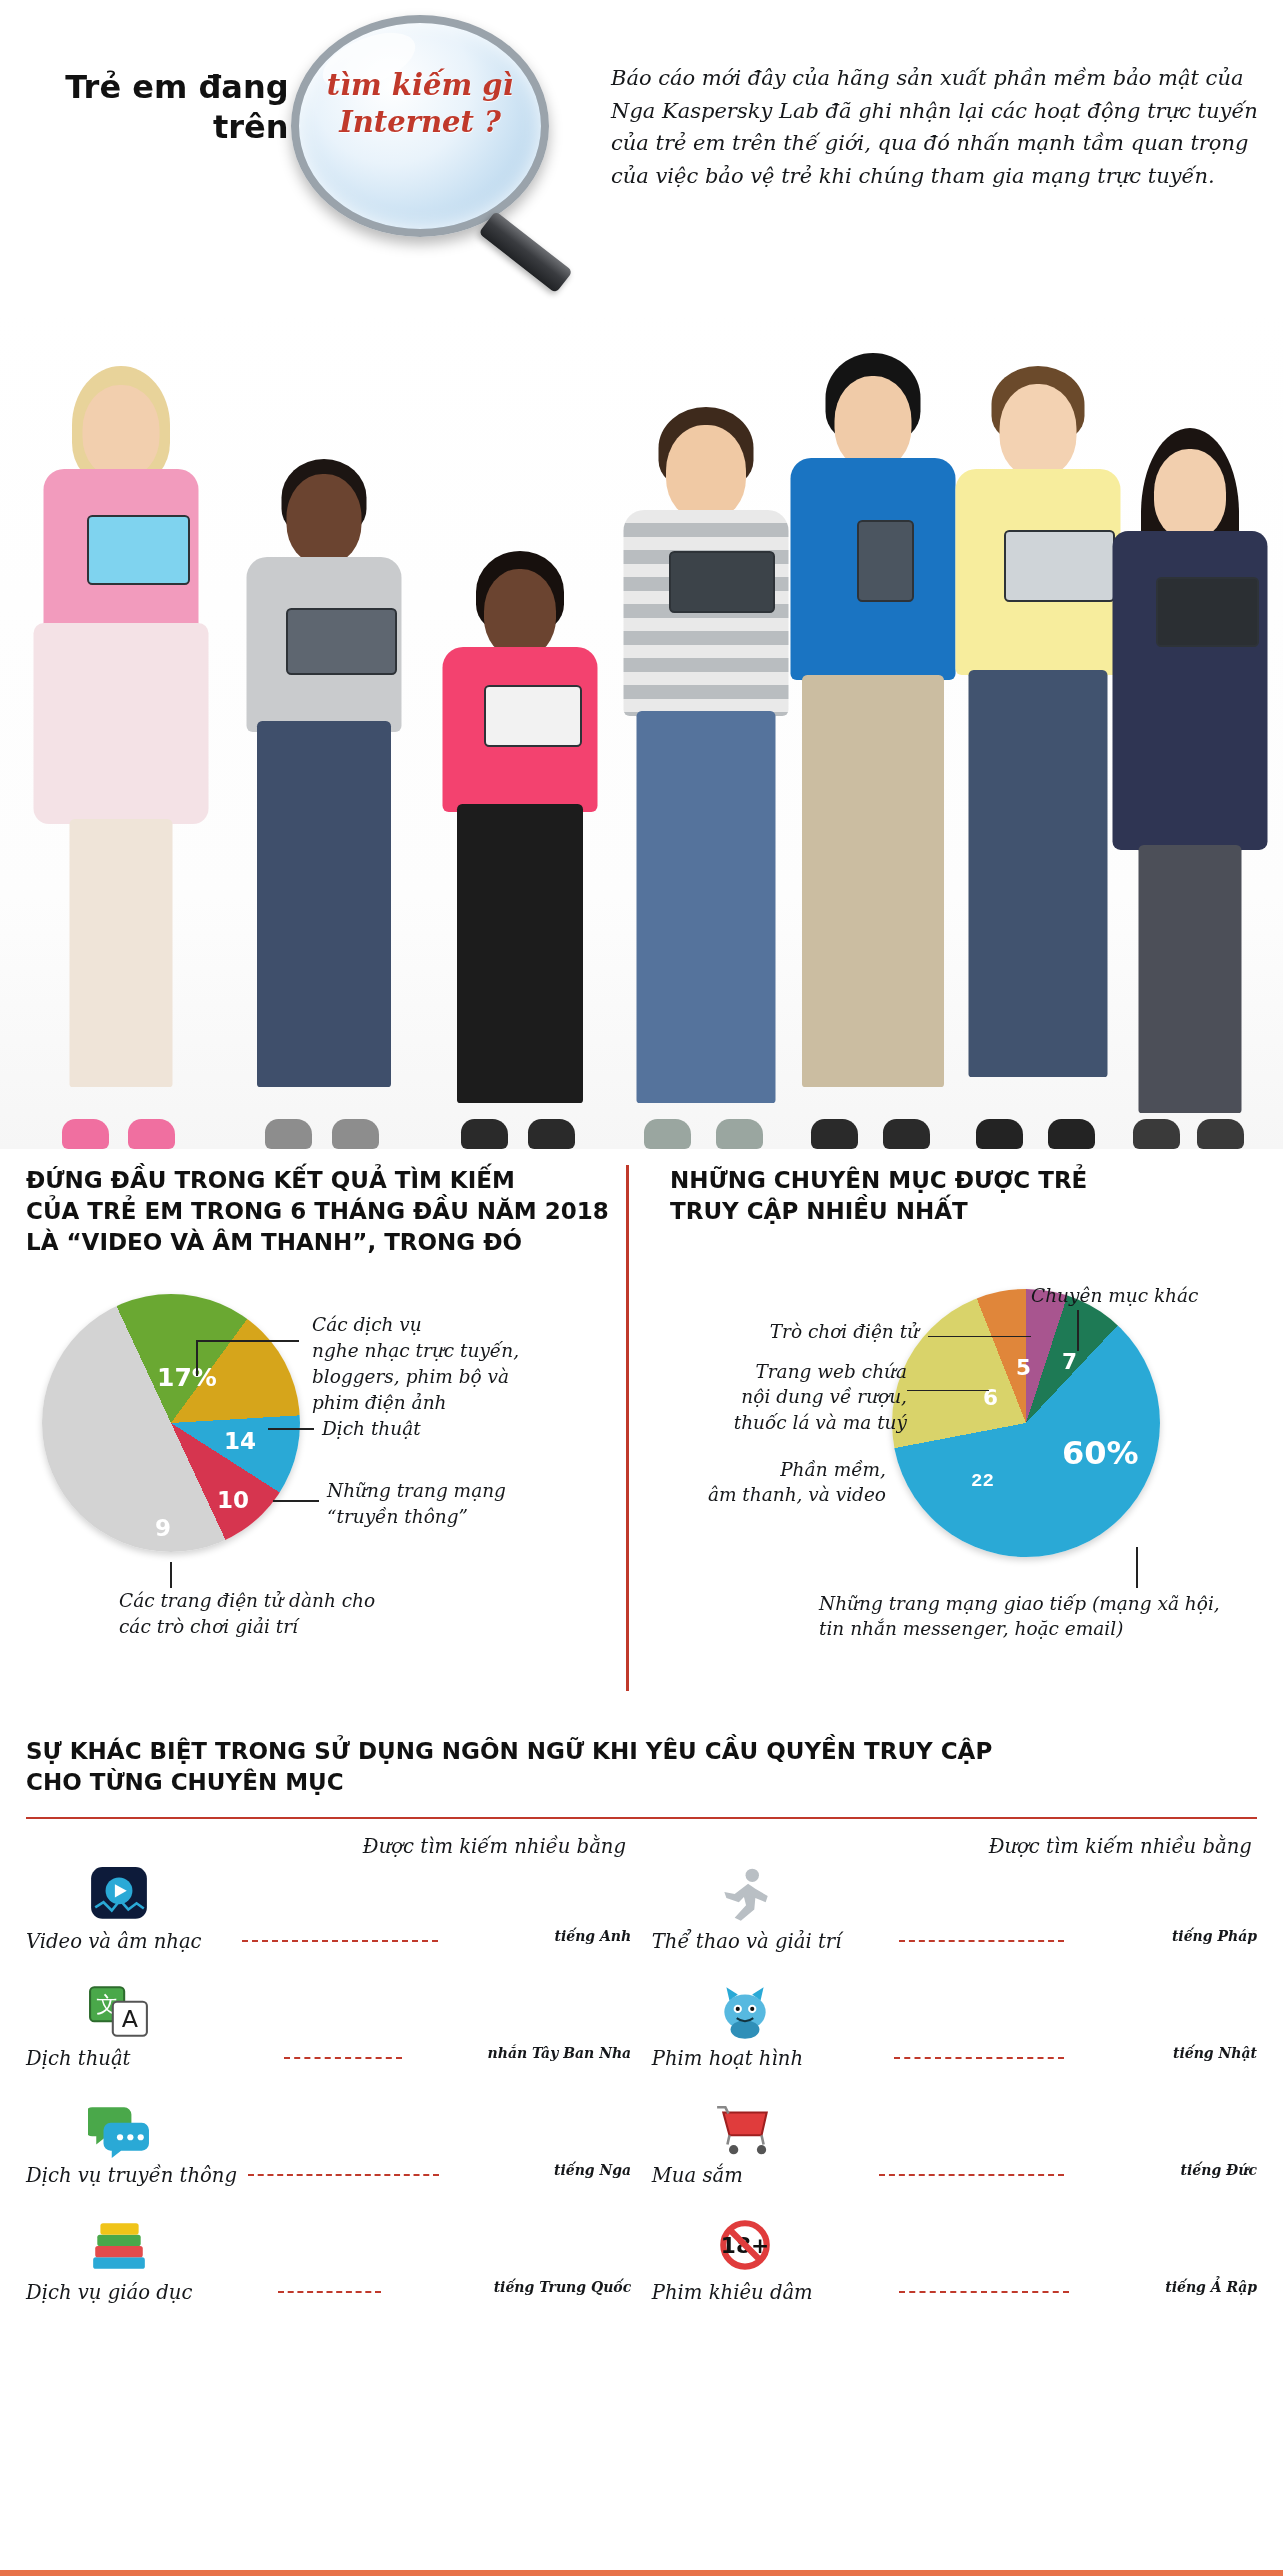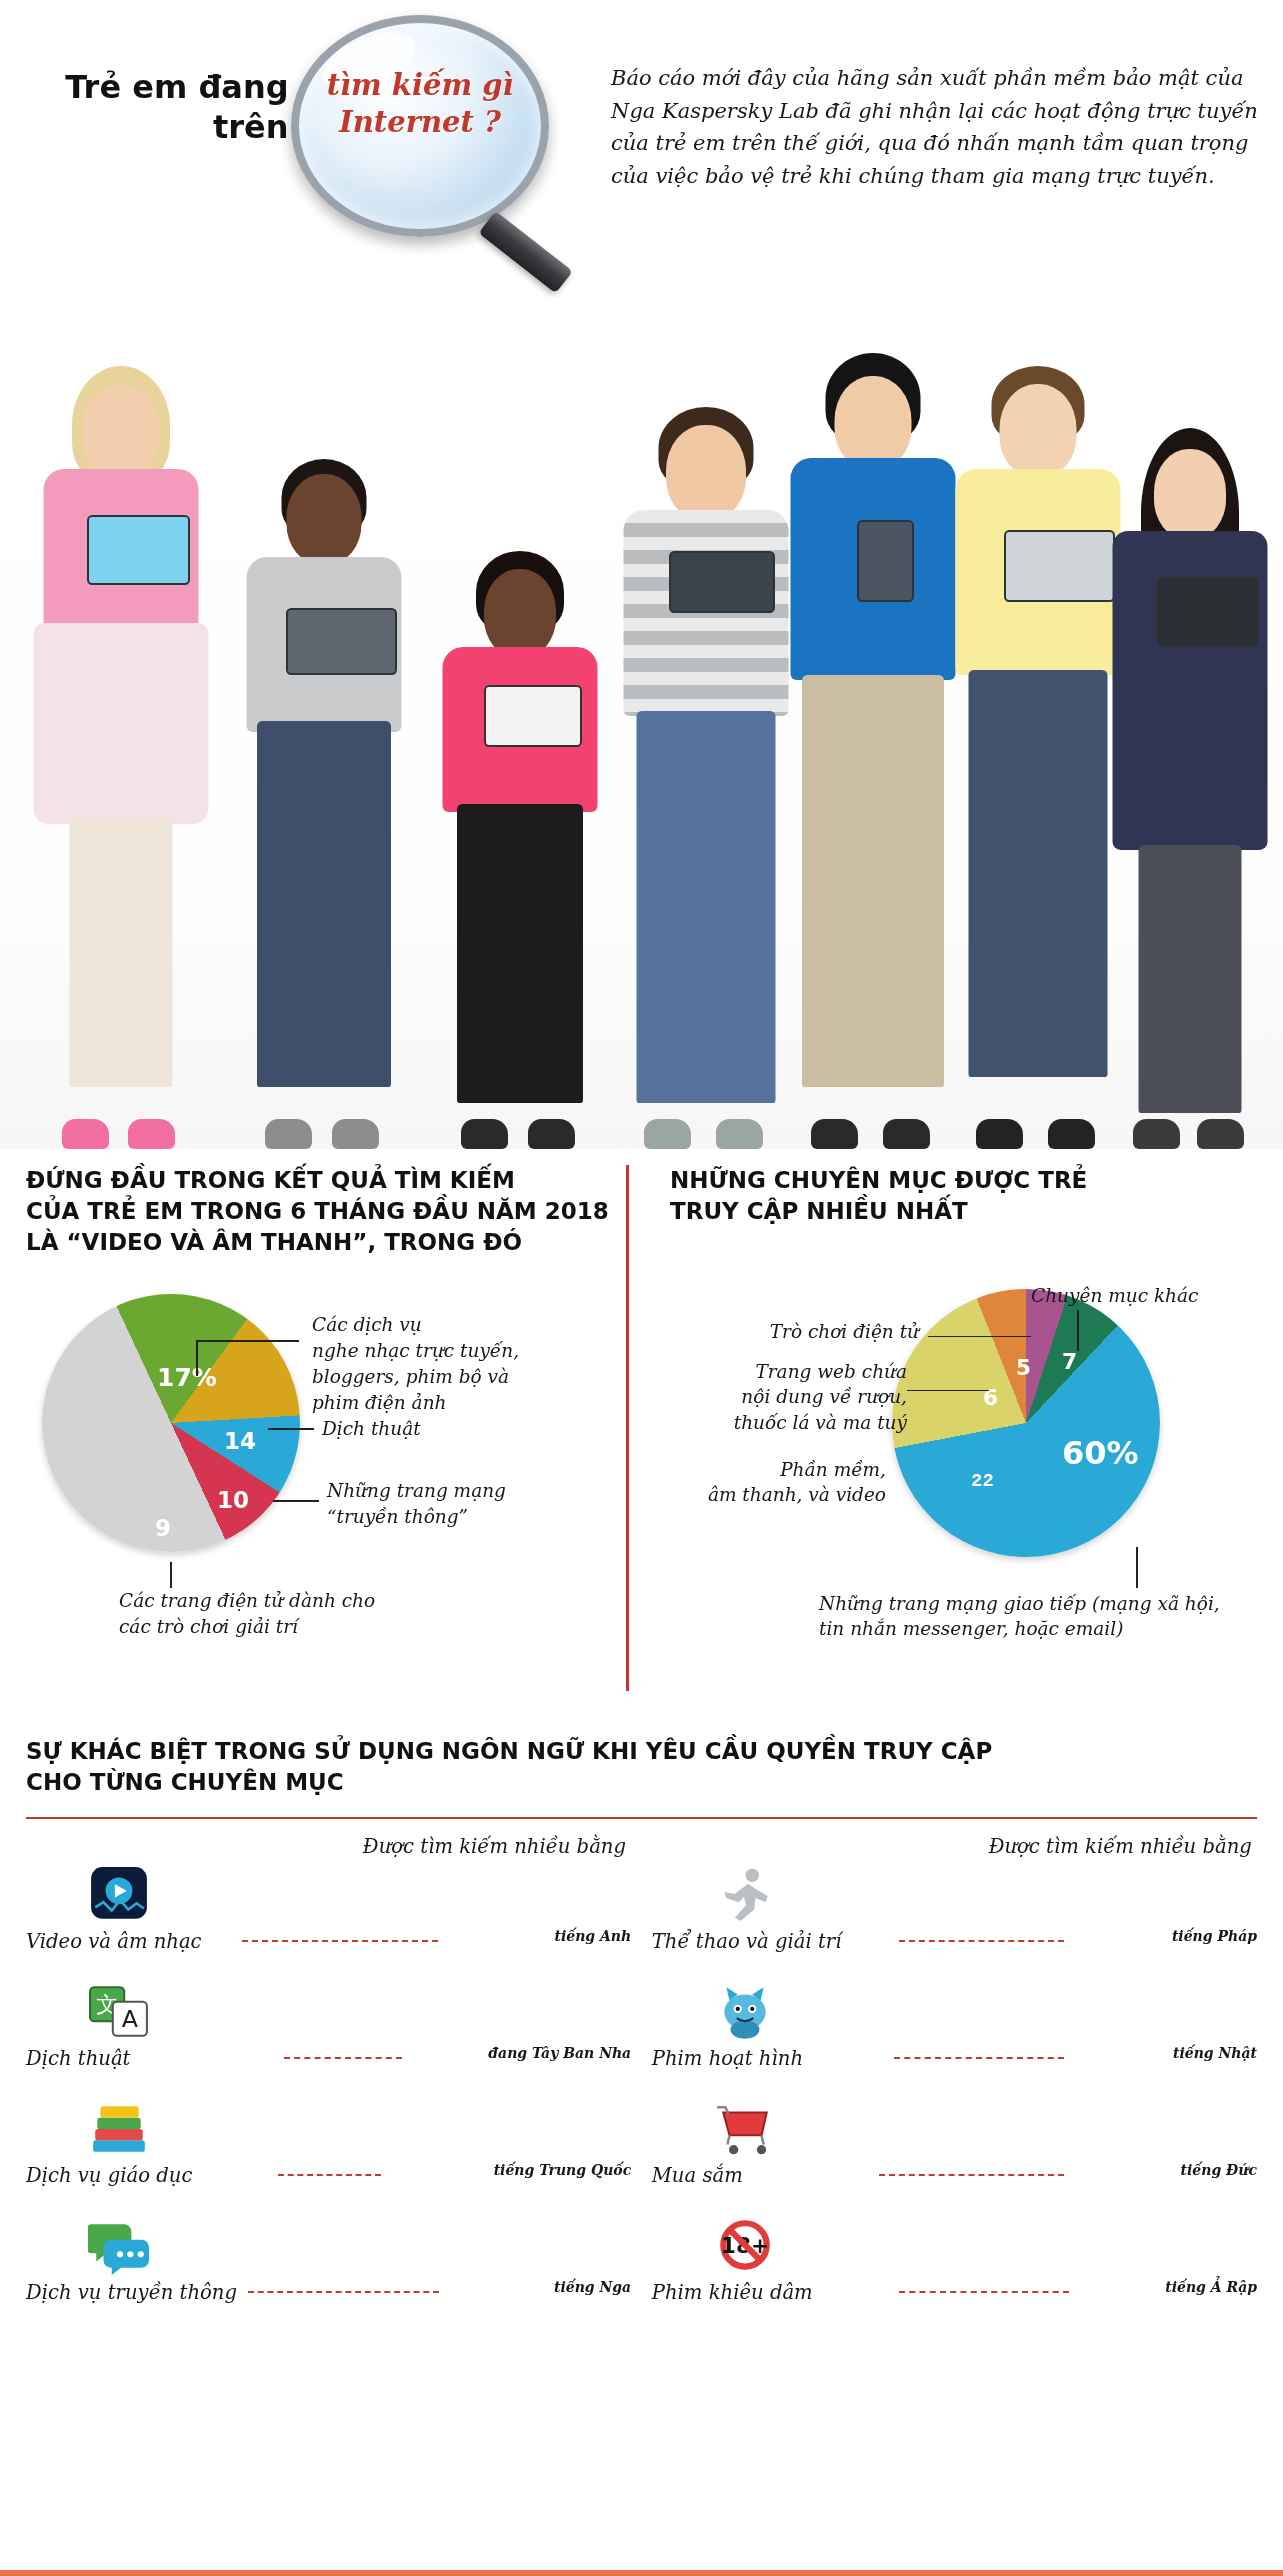--- a/index.html
+++ b/index.html
@@ -337,50 +337,50 @@
           <div class="lang-icon">
             <svg viewBox="0 0 120 112" width="62" height="58">
               <rect x="4" y="8" width="66" height="66" rx="8" fill="#4aa84a" stroke="#2d6b2d" stroke-width="4"></rect>
               <text x="37" y="56" font-size="42" fill="#fff" text-anchor="middle" font-family="DejaVu Sans">文</text>
               <rect x="48" y="36" width="66" height="66" rx="8" fill="#ffffff" stroke="#555" stroke-width="4"></rect>
               <text x="81" y="86" font-size="46" fill="#1a1a1a" text-anchor="middle" font-family="DejaVu Sans">A</text>
             </svg>
           </div>
           <div class="lang-name">Dịch thuật</div>
           <div class="dots" style="left:258px;width:118px;"></div>
-          <div class="lang-val">đang Tây Ban Nha</div>
-        </div>
-
-        <div class="lang-row">
-          <div class="lang-icon">
-            <svg viewBox="0 0 120 112" width="62" height="58">
-              <rect x="10" y="78" width="100" height="22" rx="5" fill="#2aa9d6"></rect>
-              <rect x="14" y="56" width="92" height="22" rx="5" fill="#e34b4b"></rect>
-              <rect x="18" y="34" width="84" height="22" rx="5" fill="#4aa84a"></rect>
-              <rect x="24" y="12" width="74" height="22" rx="5" fill="#f0c419"></rect>
-            </svg>
-          </div>
-          <div class="lang-name">Dịch vụ giáo dục</div>
-          <div class="dots" style="left:252px;width:103px;"></div>
-          <div class="lang-val">tiếng Trung Quốc</div>
+          <div class="lang-val">nhắn Tây Ban Nha</div>
         </div>
 
         <div class="lang-row">
           <div class="lang-icon">
             <svg viewBox="0 0 120 112" width="62" height="58">
               <path d="M8 14 h62 a14 14 0 0 1 14 14 v28 a14 14 0 0 1 -14 14 h-34 l-20 16 v-16 h-8 a14 14 0 0 1 -14 -14 v-28 a14 14 0 0 1 14 -14 z" fill="#4aa84a"></path>
               <path d="M44 44 h60 a14 14 0 0 1 14 14 v26 a14 14 0 0 1 -14 14 h-40 l-18 14 v-14 h-2 a14 14 0 0 1 -14 -14 v-26 a14 14 0 0 1 14 -14 z" fill="#2aa9d6"></path>
               <circle cx="62" cy="72" r="6" fill="#fff"></circle>
                 <circle cx="82" cy="72" r="6" fill="#fff"></circle>
                 <circle cx="102" cy="72" r="6" fill="#fff"></circle>
             </svg>
           </div>
           <div class="lang-name">Dịch vụ truyền thông</div>
           <div class="dots" style="left:222px;width:191px;"></div>
           <div class="lang-val">tiếng Nga</div>
+        </div>
+
+        <div class="lang-row">
+          <div class="lang-icon">
+            <svg viewBox="0 0 120 112" width="62" height="58">
+              <rect x="10" y="78" width="100" height="22" rx="5" fill="#2aa9d6"></rect>
+              <rect x="14" y="56" width="92" height="22" rx="5" fill="#e34b4b"></rect>
+              <rect x="18" y="34" width="84" height="22" rx="5" fill="#4aa84a"></rect>
+              <rect x="24" y="12" width="74" height="22" rx="5" fill="#f0c419"></rect>
+            </svg>
+          </div>
+          <div class="lang-name">Dịch vụ giáo dục</div>
+          <div class="dots" style="left:252px;width:103px;"></div>
+          <div class="lang-val">tiếng Trung Quốc</div>
         </div>
       </div>
 
       <div class="col">
         <div class="lang-head">Được tìm kiếm nhiều bằng</div>
 
         <div class="lang-row">
           <div class="lang-icon">
             <svg viewBox="0 0 120 112" width="62" height="58">
               <circle cx="74" cy="18" r="13" fill="#b9bfc4"></circle>

